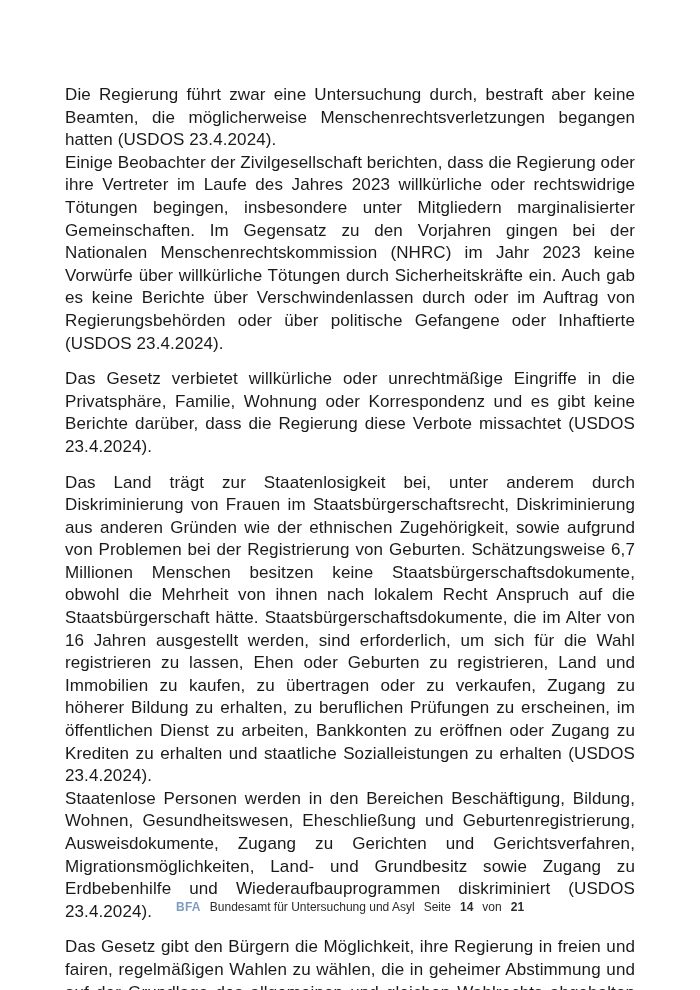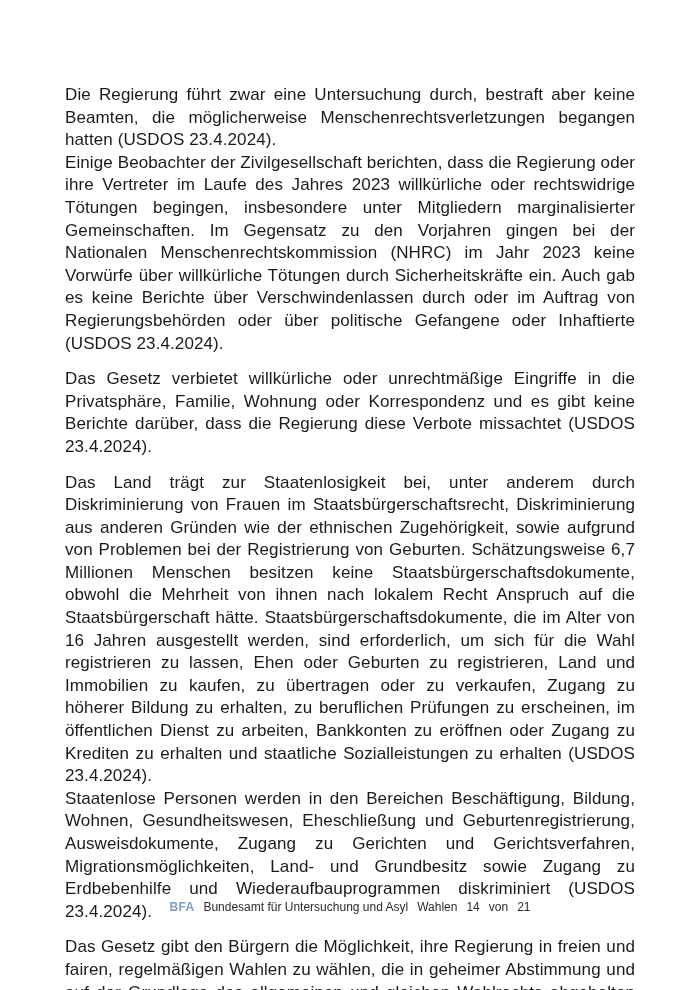--- a/index.html
+++ b/index.html
@@ -47,40 +47,40 @@
     font-size: 12px;
     line-height: 10px;
     color: #2b2b2b;
   }
   .footer .logo {
     color: #7f9cc0;
     font-weight: bold;
     letter-spacing: 0.3px;
   }
   .footer .num {
-    font-weight: normal;
+    font-weight: bold;
   }
 </style>
 </head>
 <body>
 
 <div class="page">
 
   <div class="content">
     <p>Die Regierung führt zwar eine Untersuchung durch, bestraft aber keine Beamten, die möglicherweise Menschenrechtsverletzungen begangen hatten (USDOS 23.4.2024).</p>
     <p>Einige Beobachter der Zivilgesellschaft berichten, dass die Regierung oder ihre Vertreter im Laufe des Jahres 2023 willkürliche oder rechtswidrige Tötungen begingen, insbesondere unter Mitgliedern marginalisierter Gemeinschaften. Im Gegensatz zu den Vorjahren gingen bei der Nationalen Menschenrechtskommission (NHRC) im Jahr 2023 keine Vorwürfe über willkürliche Tötungen durch Sicherheitskräfte ein. Auch gab es keine Berichte über Verschwindenlassen durch oder im Auftrag von Regierungsbehörden oder über politische Gefangene oder Inhaftierte (USDOS 23.4.2024).</p>
     <p class="gap-before">Das Gesetz verbietet willkürliche oder unrechtmäßige Eingriffe in die Privatsphäre, Familie, Wohnung oder Korrespondenz und es gibt keine Berichte darüber, dass die Regierung diese Verbote missachtet (USDOS 23.4.2024).</p>
     <p class="gap-before">Das Land trägt zur Staatenlosigkeit bei, unter anderem durch Diskriminierung von Frauen im Staatsbürgerschaftsrecht, Diskriminierung aus anderen Gründen wie der ethnischen Zugehörigkeit, sowie aufgrund von Problemen bei der Registrierung von Geburten. Schätzungsweise 6,7 Millionen Menschen besitzen keine Staatsbürgerschaftsdokumente, obwohl die Mehrheit von ihnen nach lokalem Recht Anspruch auf die Staatsbürgerschaft hätte. Staatsbürgerschaftsdokumente, die im Alter von 16 Jahren ausgestellt werden, sind erforderlich, um sich für die Wahl registrieren zu lassen, Ehen oder Geburten zu registrieren, Land und Immobilien zu kaufen, zu übertragen oder zu verkaufen, Zugang zu höherer Bildung zu erhalten, zu beruflichen Prüfungen zu erscheinen, im öffentlichen Dienst zu arbeiten, Bankkonten zu eröffnen oder Zugang zu Krediten zu erhalten und staatliche Sozialleistungen zu erhalten (USDOS 23.4.2024).</p>
     <p>Staatenlose Personen werden in den Bereichen Beschäftigung, Bildung, Wohnen, Gesundheitswesen, Eheschließung und Geburtenregistrierung, Ausweisdokumente, Zugang zu Gerichten und Gerichtsverfahren, Migrationsmöglichkeiten, Land- und Grundbesitz sowie Zugang zu Erdbebenhilfe und Wiederaufbauprogrammen diskriminiert (USDOS 23.4.2024).</p>
     <p class="gap-before">Das Gesetz gibt den Bürgern die Möglichkeit, ihre Regierung in freien und fairen, regelmäßigen Wahlen zu wählen, die in geheimer Abstimmung und auf der Grundlage des allgemeinen und gleichen Wahlrechts abgehalten werden (USDOS 23.4.2024). Alle nepalesischen Staatsbürger ab 18 Jahren sind wahlberechtigt (DFAT 1.3.2024).</p>
     <p class="gap-before continues">Das lang erwartete Gesetz zur Übergangsjustiz, das das Parlament im April verabschiedet hat, enthält positive Bestimmungen, die dazu beitragen könnten, die Wahrheitsfindung, Gerechtigkeit</p>
   </div>
 
   <div class="footer">
     <span class="logo">BFA</span>
     <span>Bundesamt für Untersuchung und Asyl</span>
-    <span>Wahlen</span>
+    <span>Seite</span>
     <span class="num">14</span>
     <span>von</span>
     <span class="num">21</span>
   </div>
 
 </div>
 
 </body></html>

